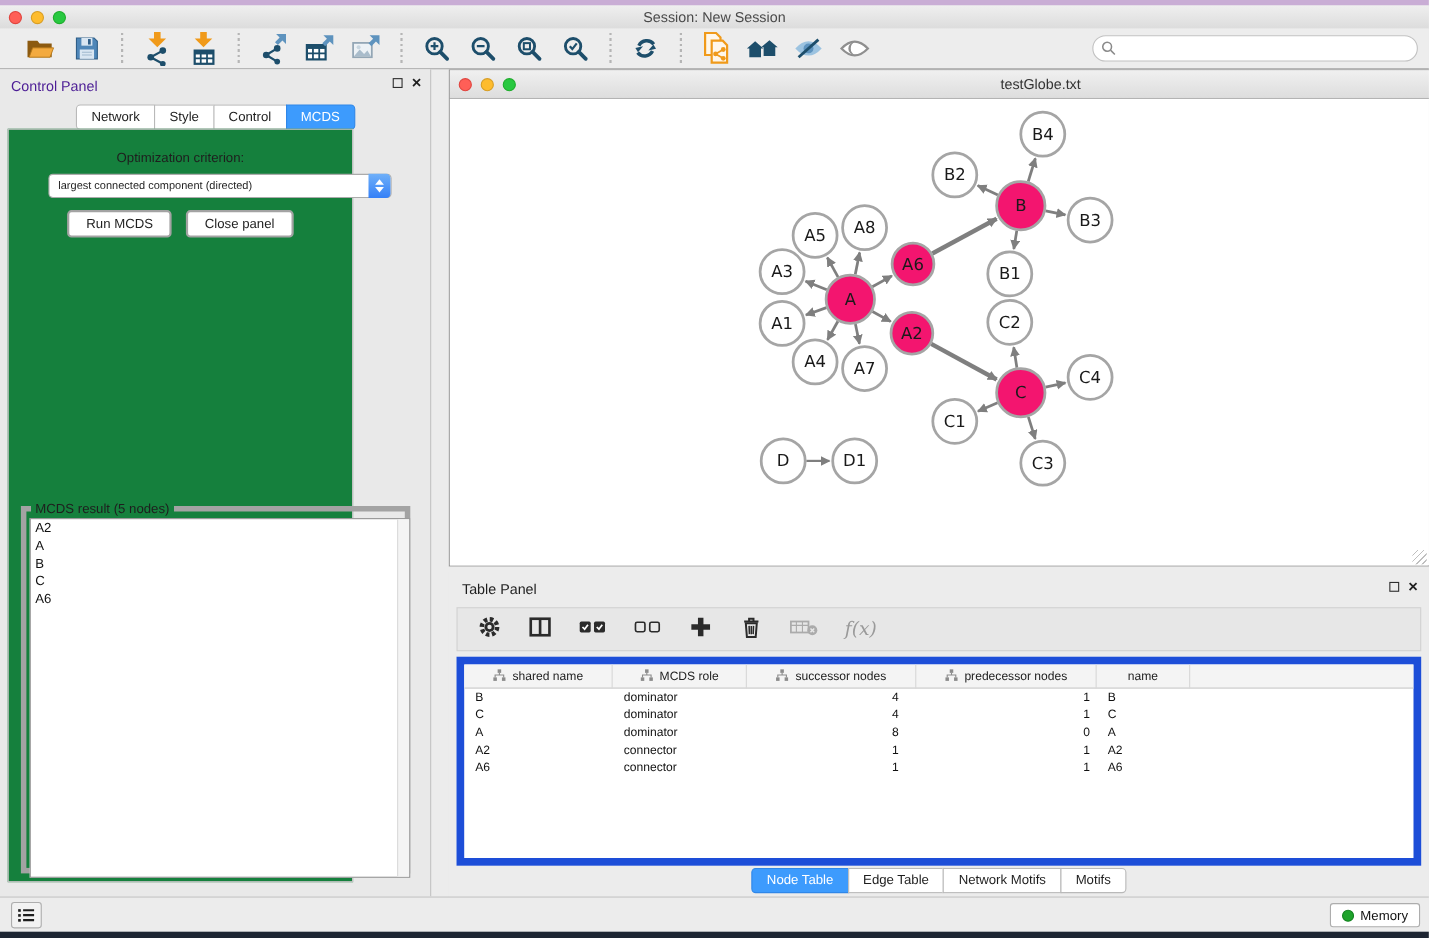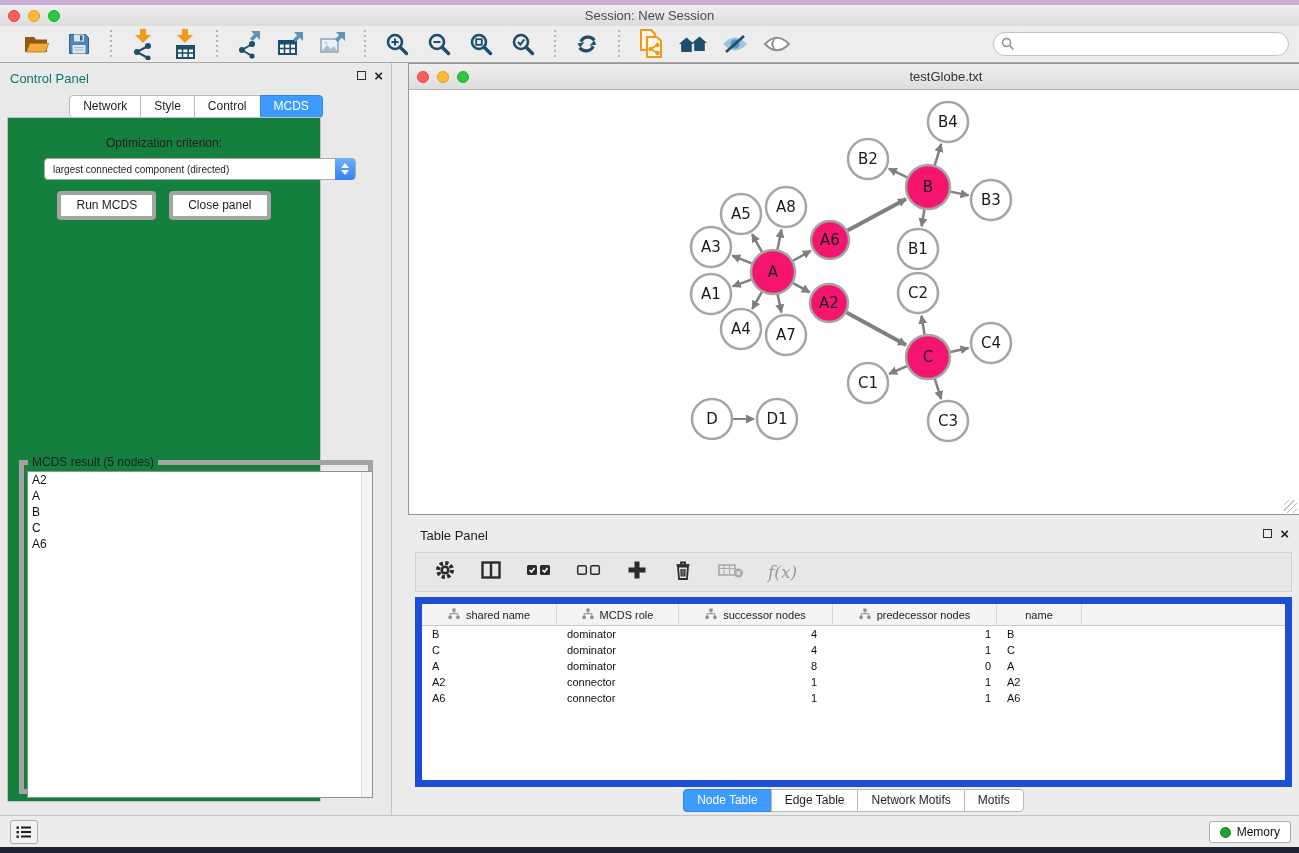--- a/index.html
+++ b/index.html
@@ -28,21 +28,21 @@
     background-image:repeating-linear-gradient(to bottom,#B5B5B5 0 2px,transparent 2px 5px); }
   .search-wrap { margin-left:auto; margin-right:10px; position:relative; }
   .search-input { width:296px; height:24px; border:1px solid #C2C2C2; border-radius:12px; background:#FFFFFF;
     padding-left:26px; font-size:12px; color:#444; outline:none; }
   .search-icon { position:absolute; left:8px; top:5px; }
 
   
   .control-panel { position:absolute; left:0; top:63px; width:392px; height:752px; background:#E9E9E9;
     border-right:1px solid #C4C4C4; }
   .panel-head { position:relative; height:28px; }
-  .panel-head .panel-title { position:absolute; left:10px; top:8px; font-size:13px; color:#0f766e; }
+  .panel-head .panel-title { position:absolute; left:10px; top:8px; font-size:13px; color:#4c1d95; }
   .panel-head .head-btns { position:absolute; right:8px; top:7px; display:flex; gap:8px; align-items:center; }
   .float-box { width:9px; height:9px; border:1.5px solid #2E2E2E; display:inline-block; }
   .close-x { font-size:15px; font-weight:bold; color:#1E1E1E; line-height:11px; }
 
   .seg-tabs { display:flex; justify-content:center; }
   .seg-tab { background:#FFFFFF; border:1px solid #B9B9B9; margin-left:-1px; padding:3px 13px 4px;
     font-size:12px; color:#1E1E1E; }
   .seg-tab:first-child { border-radius:4px 0 0 4px; margin-left:0; }
   .seg-tab:last-child { border-radius:0 4px 4px 0; }
   .seg-tab.active { background:#3D9BFD; border-color:#3087E8; color:#FFFFFF; }
@@ -55,21 +55,21 @@
     border:1px solid #ABABAB; border-radius:4px; font-size:10px; color:#1E1E1E; display:flex; align-items:center;
     padding-left:8px; }
   .opt-stepper { position:absolute; right:0; top:-1px; width:20px; height:22px; border-radius:0 4px 4px 0;
     background:linear-gradient(#6FB0F9,#3580F7); display:flex; flex-direction:column; align-items:center;
     justify-content:center; gap:2px; }
   .tri-up { width:0; height:0; border-left:4px solid transparent; border-right:4px solid transparent;
     border-bottom:5px solid #FFFFFF; }
   .tri-down { width:0; height:0; border-left:4px solid transparent; border-right:4px solid transparent;
     border-top:5px solid #FFFFFF; }
   .cp-buttons { position:absolute; left:0; top:73px; width:100%; display:flex; justify-content:center; gap:13px; }
-  .push-btn { background:#FFFFFF; border:4px solid #a3a3a3; border-radius:4px; padding:3px 15px 4px;
+  .push-btn { background:#FFFFFF; border:2px solid #a3a3a3; border-radius:4px; padding:3px 15px 4px;
     font-size:12px; color:#1E1E1E; }
 
   .result-box { position:absolute; left:11px; top:337px; width:354px; height:339px;
     border:5px solid #a3a3a3; }
   .result-box legend { font-size:12px; color:#1E1E1E; margin-left:4px; padding:0 4px; }
   .result-list { position:absolute; left:3px; top:2px; width:346px; height:327px; background:#FFFFFF;
     border:1px solid #919191; overflow:hidden; }
   .result-item { font-size:12px; color:#111; line-height:16px; padding-left:4px; }
   .result-scroll { position:absolute; right:0; top:0; width:11px; height:100%; background:#F4F4F4;
     border-left:1px solid #DADADA; }

